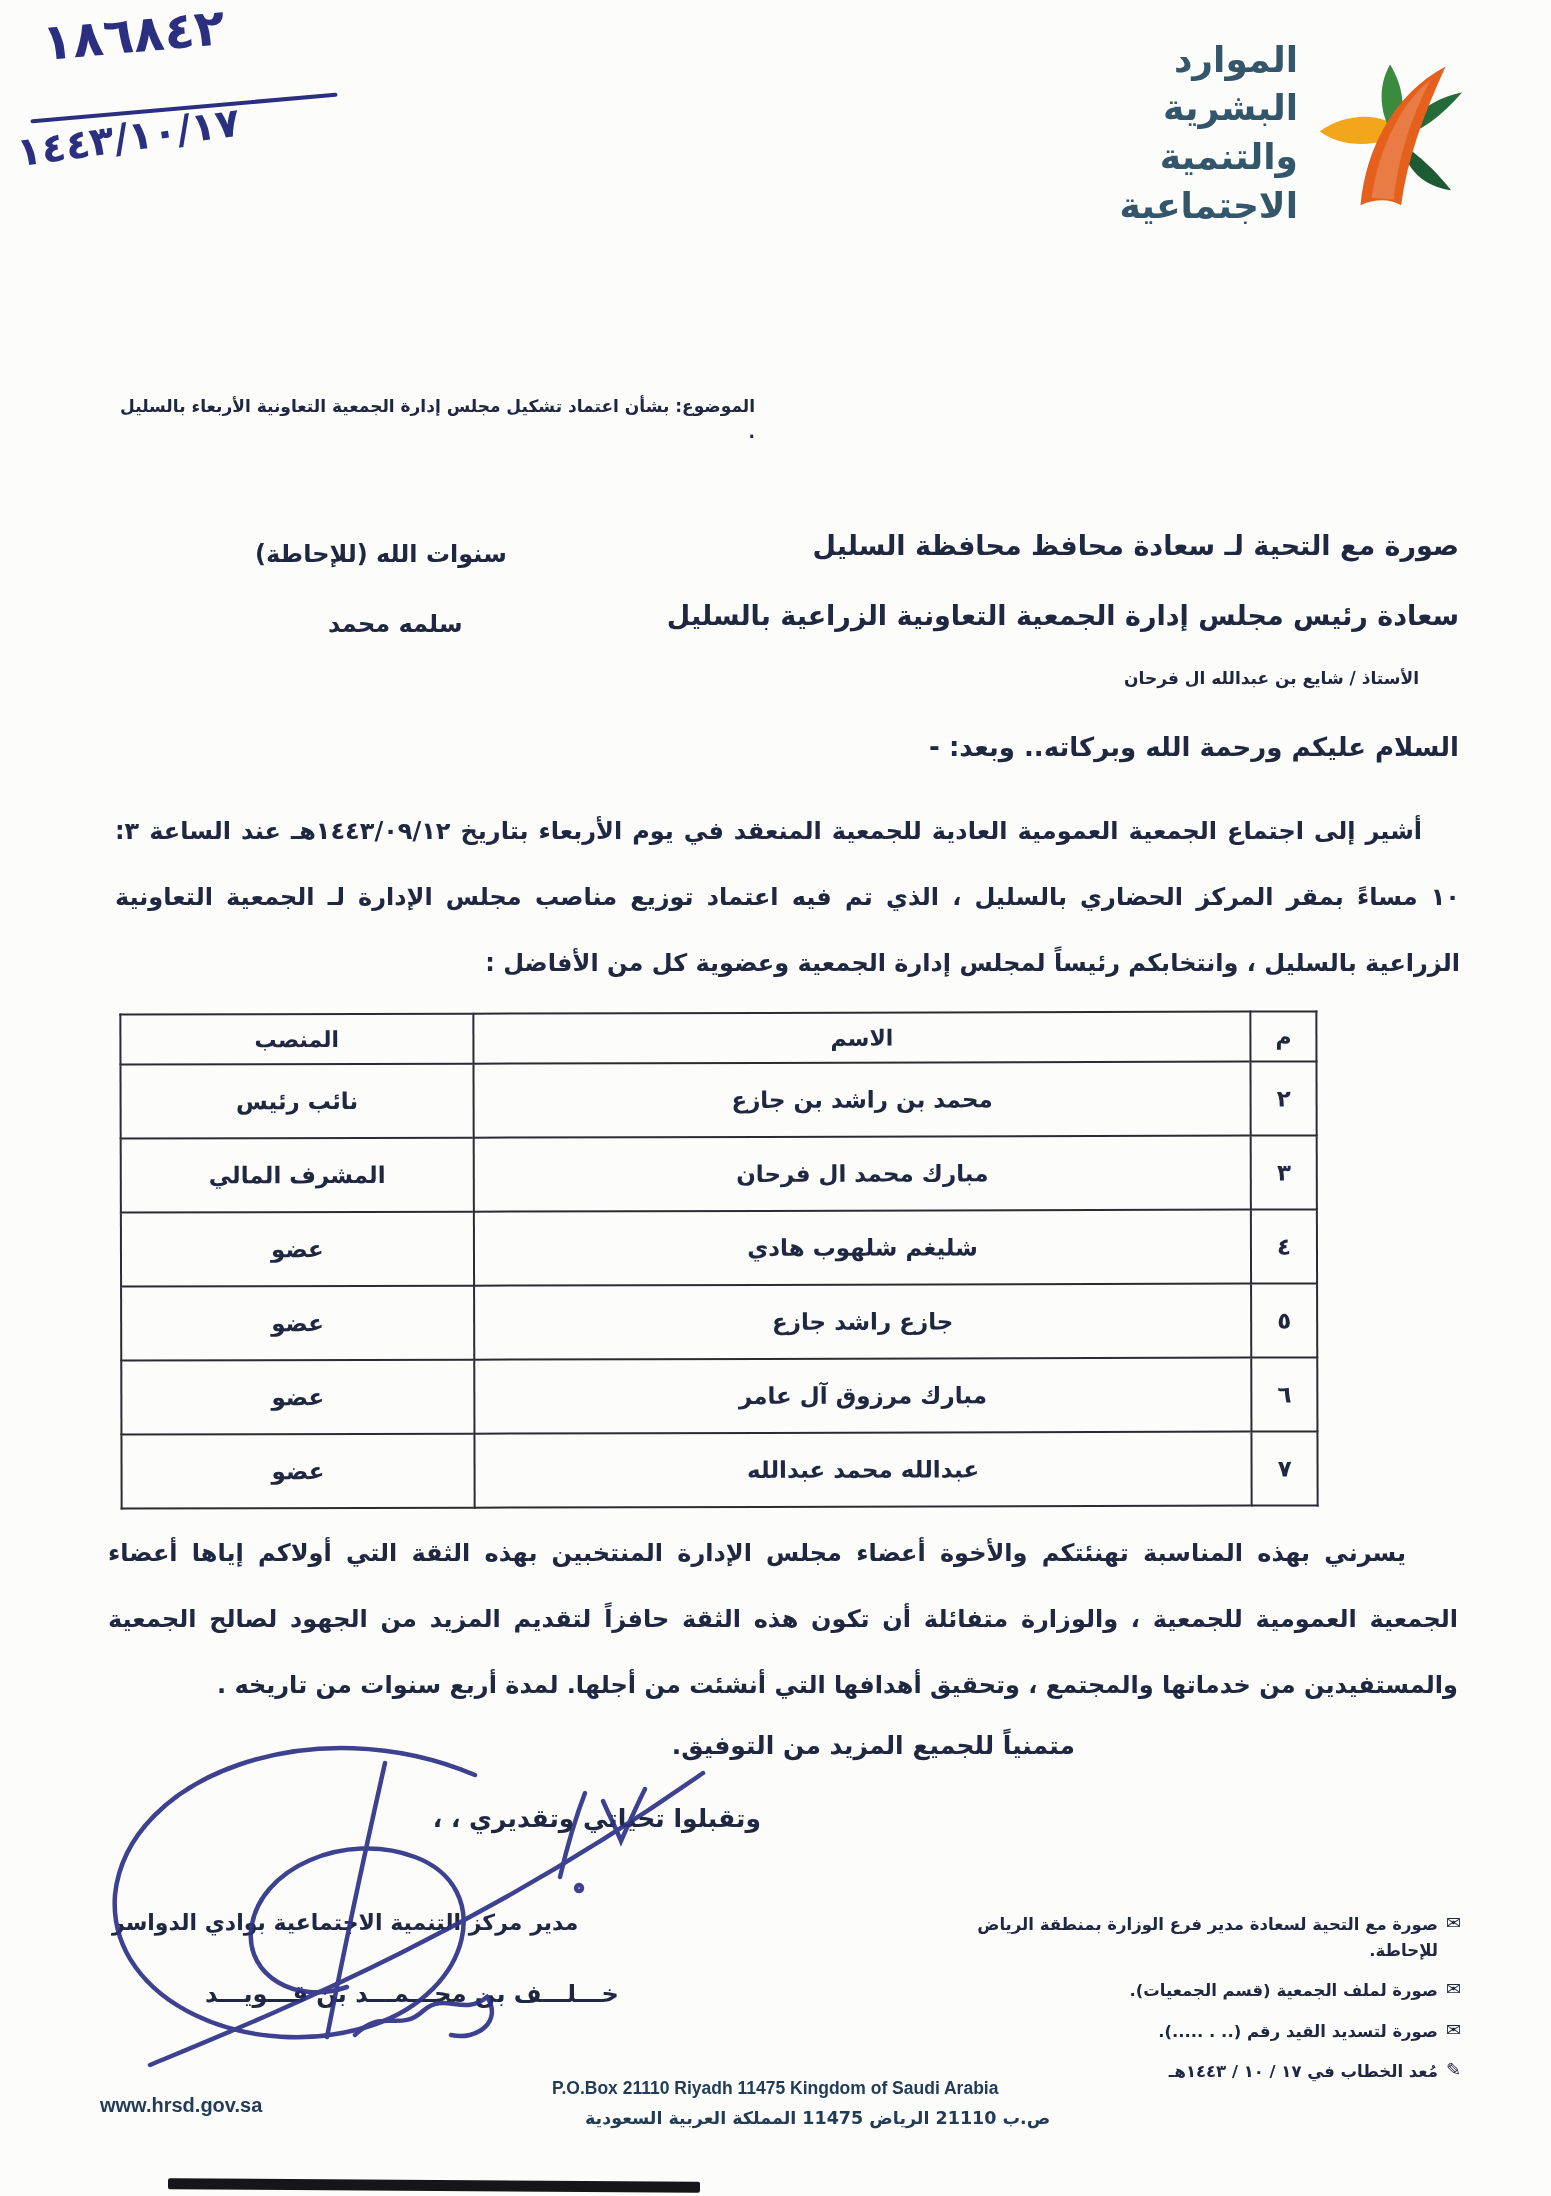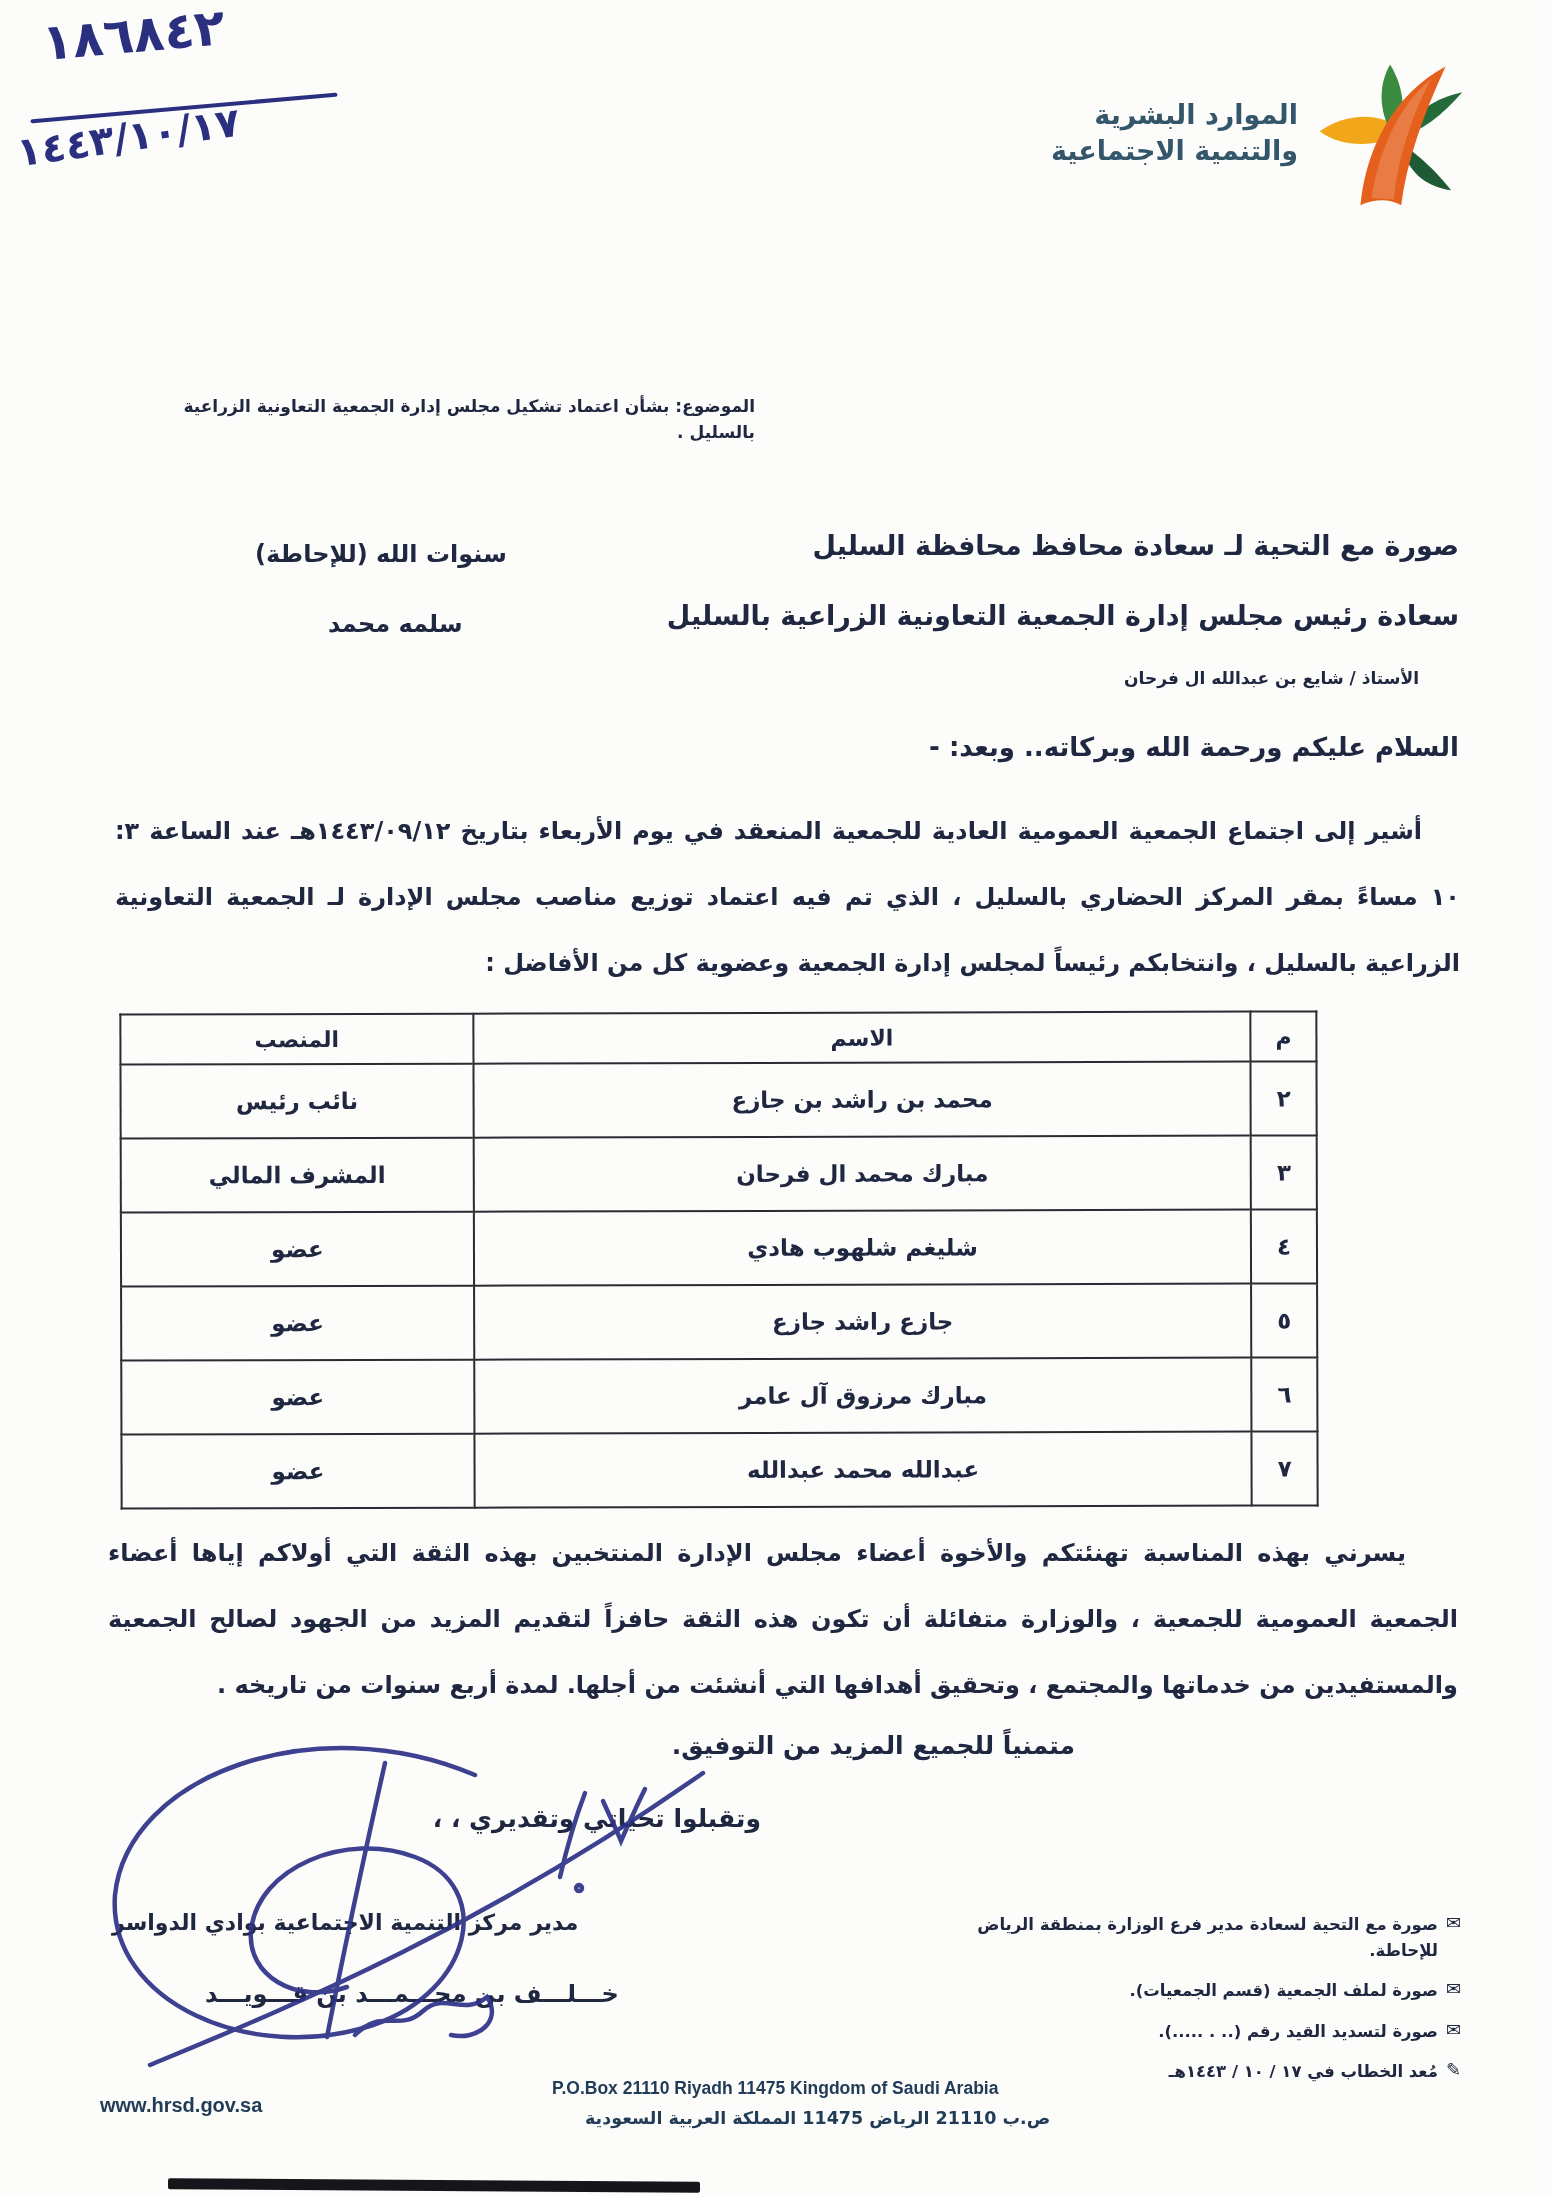--- a/index.html
+++ b/index.html
@@ -14,21 +14,21 @@
   .b{font-weight:700;}
 
   
   .hand{color:#2b2f80;font-weight:700;}
   #hw-num{left:42px;top:6px;font-size:50px;letter-spacing:11px;transform:rotate(-5deg);}
   #hw-line{left:30px;top:106px;width:308px;height:4px;background:#2b2f80;transform:rotate(-5deg);border-radius:2px;}
   #hw-date{left:16px;top:114px;font-size:40px;letter-spacing:7px;transform:rotate(-8deg);}
 
   
   #logo{left:1030px;top:58px;width:440px;height:150px;display:flex;align-items:center;justify-content:flex-end;}
-  #logo-text{text-align:right;color:#33566b;font-weight:700;font-size:27px;line-height:1.35;margin-right:14px;}
+  #logo-text{text-align:right;color:#33566b;font-weight:700;font-size:36px;line-height:1.35;margin-right:14px;}
   #logo-mark{width:158px;height:148px;flex:0 0 auto;}
 
   
   #subject{left:113px;top:394px;width:642px;font-size:17px;text-align:right;line-height:1.5;}
 
   
   .sal{font-size:27px;}
   #sal-1{top:530px;right:92px;}
   #sal-1-side{top:540px;left:255px;font-size:24px;}
   #sal-2{top:600px;right:92px;}
@@ -91,21 +91,21 @@
     <svg id="logo-mark" viewBox="0 0 170 160" aria-hidden="true">
       <path d="M8,78 C40,56 80,58 98,80 C72,96 30,96 8,78 Z" fill="#f2a71b"></path>
       <path d="M84,6 C100,32 102,62 90,86 C72,62 70,30 84,6 Z" fill="#3a8a3f"></path>
       <path d="M162,36 C140,62 116,78 98,84 C110,56 134,42 162,36 Z" fill="#256b39"></path>
       <path d="M150,142 C126,112 106,98 96,92 C102,120 120,138 150,142 Z" fill="#1e5a33"></path>
       <path d="M52,158 C58,96 88,38 144,8 C120,60 102,110 96,158 C82,150 66,152 52,158 Z" fill="#e4601c"></path>
       <path d="M64,150 C72,100 92,52 128,22 C106,64 92,110 88,152 Z" fill="#ffffff" opacity="0.18"></path>
     </svg>
   </div>
 
-  <div id="subject" class="abs rtl b">الموضوع: بشأن اعتماد تشكيل مجلس إدارة الجمعية التعاونية الزراعية بالسليل .</div>
+  <div id="subject" class="abs rtl b">الموضوع: بشأن اعتماد تشكيل مجلس إدارة الجمعية التعاونية الأربعاء بالسليل .</div>
 
   <div id="sal-1" class="abs rtl b sal">صورة مع التحية لـ سعادة محافظ محافظة السليل</div>
   <div id="sal-1-side" class="abs rtl b">سنوات الله (للإحاطة)</div>
   <div id="sal-2" class="abs rtl b sal">سعادة رئيس مجلس إدارة الجمعية التعاونية الزراعية بالسليل</div>
   <div id="sal-2-side" class="abs rtl b">سلمه محمد</div>
   <div id="sal-3" class="abs rtl b">الأستاذ / شايع بن عبدالله ال فرحان</div>
   <div id="greeting" class="abs rtl b">السلام عليكم ورحمة الله وبركاته.. وبعد: -</div>
 
   <div id="para1" class="abs rtl b para">أشير إلى اجتماع الجمعية العمومية العادية للجمعية المنعقد في يوم الأربعاء بتاريخ ١٤٤٣/٠٩/١٢هـ عند الساعة ⁦٣: ١٠⁩ مساءً بمقر المركز الحضاري بالسليل ، الذي تم فيه اعتماد توزيع مناصب مجلس الإدارة لـ الجمعية التعاونية الزراعية بالسليل ، وانتخابكم رئيساً لمجلس إدارة الجمعية وعضوية كل من الأفاضل :</div>
 

